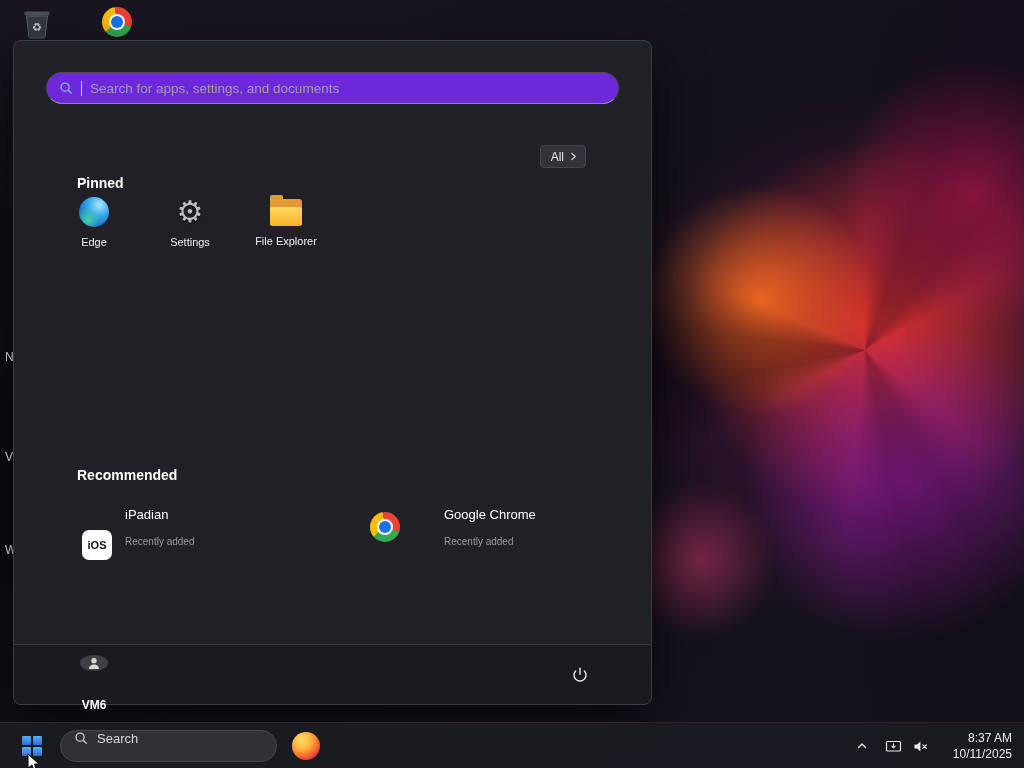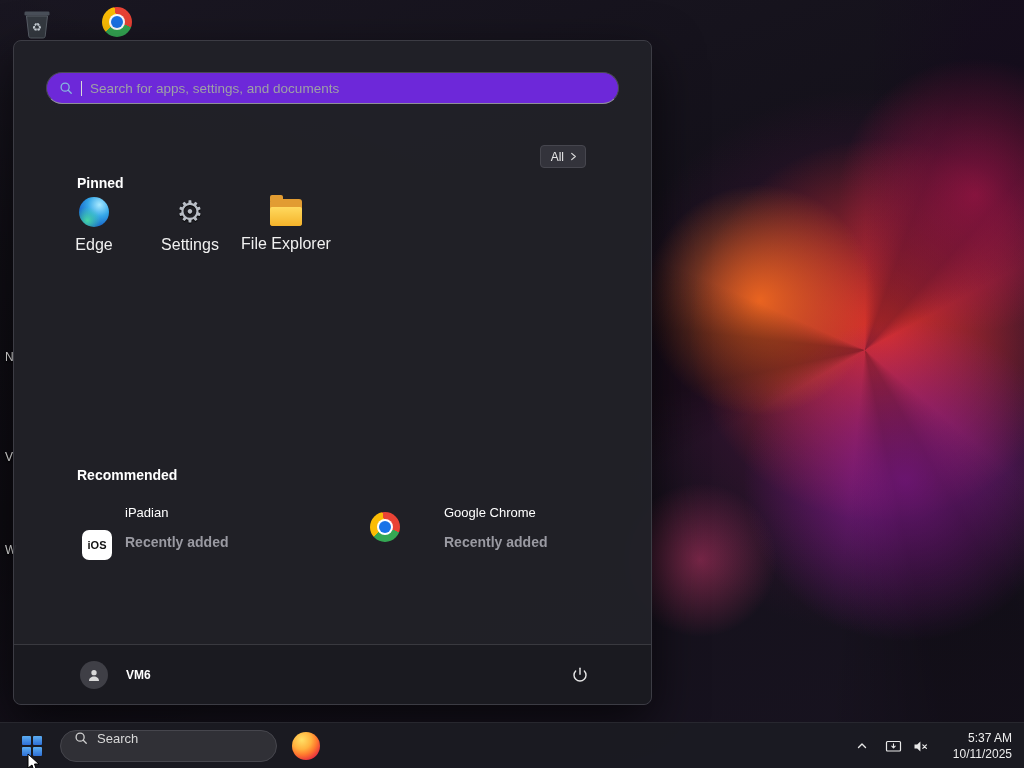--- a/index.html
+++ b/index.html
@@ -49,46 +49,46 @@
   .sm-search input::placeholder { color:#9da0a6; }
 
   .section-title { position:absolute; left:63px; color:#fff; font-size:14px; font-weight:700; }
   .all-btn { position:absolute; right:65px; top:104px; height:23px; padding:0 7px 0 10px;
     display:flex; align-items:center; gap:5px; background:#33333b; border:1px solid #46464e;
     border-radius:4px; color:#e8e8e8; font-size:12px; cursor:default; }
 
   .pinned-grid { position:absolute; left:32px; top:146px; display:flex; }
   .pin-tile { width:96px; height:82px; display:flex; flex-direction:column; align-items:center;
     padding-top:10px; border-radius:6px; }
-  .pin-tile .lbl { margin-top:9px; font-size:16px; color:#f0f0f0; }
+  .pin-tile .lbl { margin-top:9px; font-size:11px; color:#f0f0f0; }
 
   .edge-icon { width:30px; height:30px; border-radius:50%;
     background:
       radial-gradient(circle at 28% 78%, #45d6a6 0%, rgba(69,214,166,0) 42%),
       radial-gradient(circle at 68% 26%, #a8e9ff 0%, #35a7e8 38%, #1866c9 72%, #0d4098 100%); }
   .gear-glyph { font-size:30px; line-height:30px; color:#b9bec6; text-shadow:0 1px 1px #000; }
 
   .folder-icon { position:relative; width:32px; height:27px; margin-top:2px; }
   .folder-icon .back { position:absolute; inset:0; background:#e29c32; border-radius:3px; }
   .folder-icon .back::before { content:""; position:absolute; top:-4px; left:0; width:13px; height:6px;
     background:#e29c32; border-radius:2px 2px 0 0; }
   .folder-icon .front { position:absolute; left:0; right:0; bottom:0; height:19px;
     background:linear-gradient(180deg,#ffd95e,#f5b32a); border-radius:2px 2px 3px 3px; }
 
   .rec-item { position:absolute; top:458px; width:288px; height:56px; display:flex; align-items:center;
     gap:13px; padding:0 12px; border-radius:6px; }
   .rec-text .t { font-size:13px; color:#fff; }
-  .rec-text .s { font-size:14px; color:#9a9aa2; margin-top:14px;font-weight:bold; }
+  .rec-text .s { font-size:10px; color:#9a9aa2; margin-top:14px; }
   .ios-icon { width:30px; height:30px; background:#fff; border-radius:7px; flex:0 0 auto;
     display:flex; align-items:center; justify-content:center; font-size:11px; font-weight:700; color:#101010;margin-top:36px; }
 
   .sm-footer { position:absolute; left:0; right:0; bottom:0; height:60px;
     background:rgba(26,26,32,0.9); border-top:1px solid #39393f; border-radius:0 0 8px 8px; }
   .user-chip { position:absolute; left:58px; top:10px; height:40px; display:flex; align-items:center;
-    gap:18px; padding:0 8px; border-radius:4px; }
+    gap:27px; padding:0 8px; border-radius:4px;flex-direction:column; }
   .avatar { width:28px; height:28px; border-radius:50%; background:#3f3f46;
     display:flex; align-items:center; justify-content:center; }
   .user-name { color:#fff; font-size:12px; font-weight:700; }
   .power-btn { position:absolute; right:51px; top:10px; width:40px; height:40px; border-radius:4px;
     display:flex; align-items:center; justify-content:center; }
 
   
   .taskbar { position:absolute; left:0; right:0; bottom:0; height:46px; z-index:10;
     background:rgba(27,27,34,0.97); border-top:1px solid rgba(255,255,255,0.06);
     display:block; }
@@ -245,21 +245,21 @@
     </div>
 
     <div class="tray-btn" style="right:90px;">
       <svg width="17" height="17" viewBox="0 0 17 17">
         <path d="M2.5 6.6v3.8h2.7l3.2 3V3.6l-3.2 3z" fill="#e8e8e8"></path>
         <path d="M10.8 6.8l3.6 3.6m0-3.6-3.6 3.6" stroke="#e8e8e8" stroke-width="1.2" stroke-linecap="round"></path>
       </svg>
     </div>
 
     <div class="clock">
-      <div>5:37 AM</div>
+      <div>8:37 AM</div>
       <div>10/11/2025</div>
     </div>
   </div>
 
   <svg class="cursor" width="16" height="20" viewBox="0 0 16 20">
     <polygon points="1,1 1,15 5,12 7,18 9.5,17 7.5,11 12,11" fill="#fff" stroke="#000" stroke-width="1"></polygon>
   </svg>
 
 </div>
 

